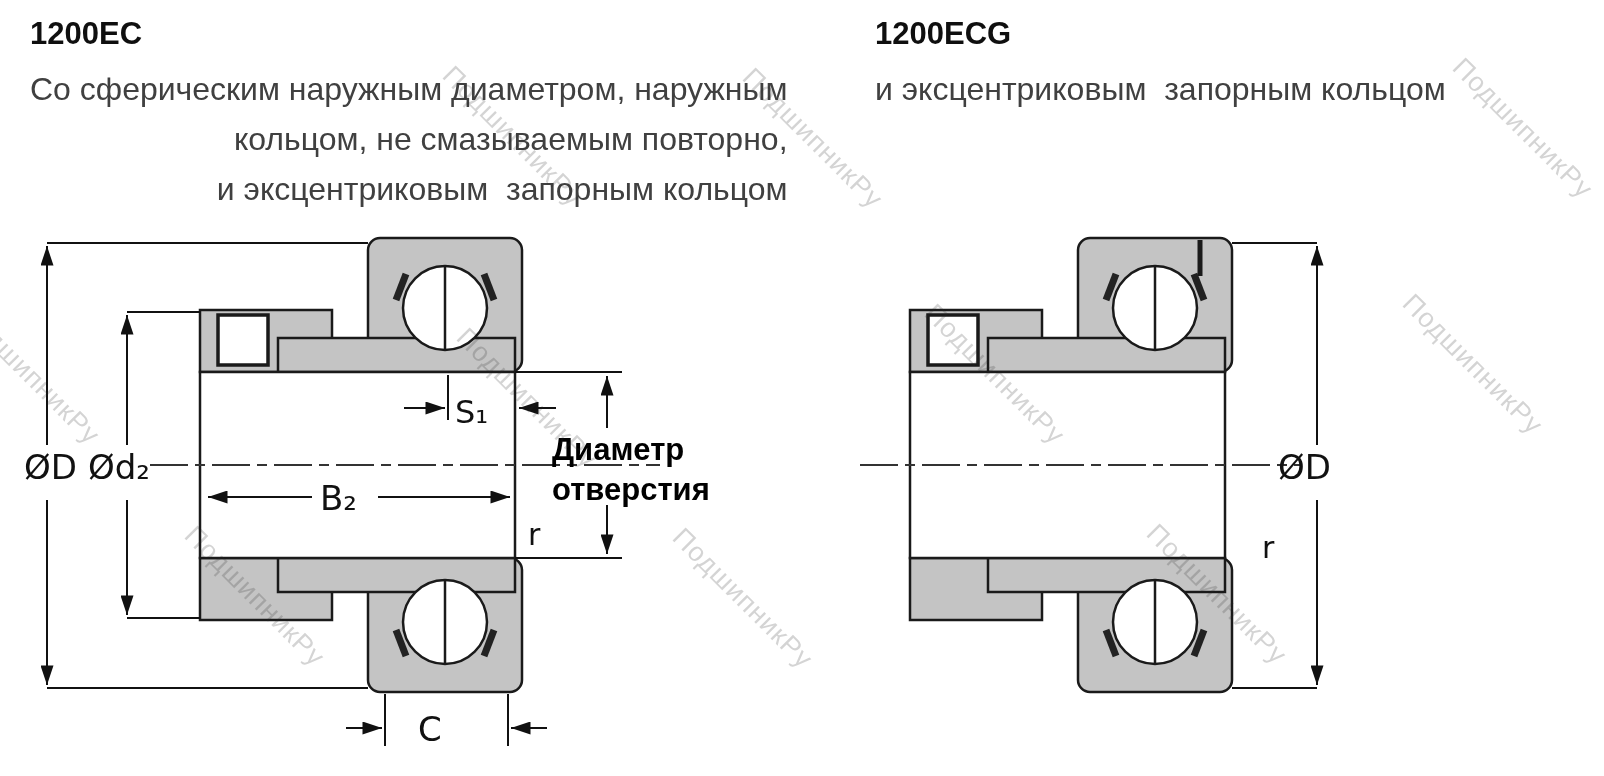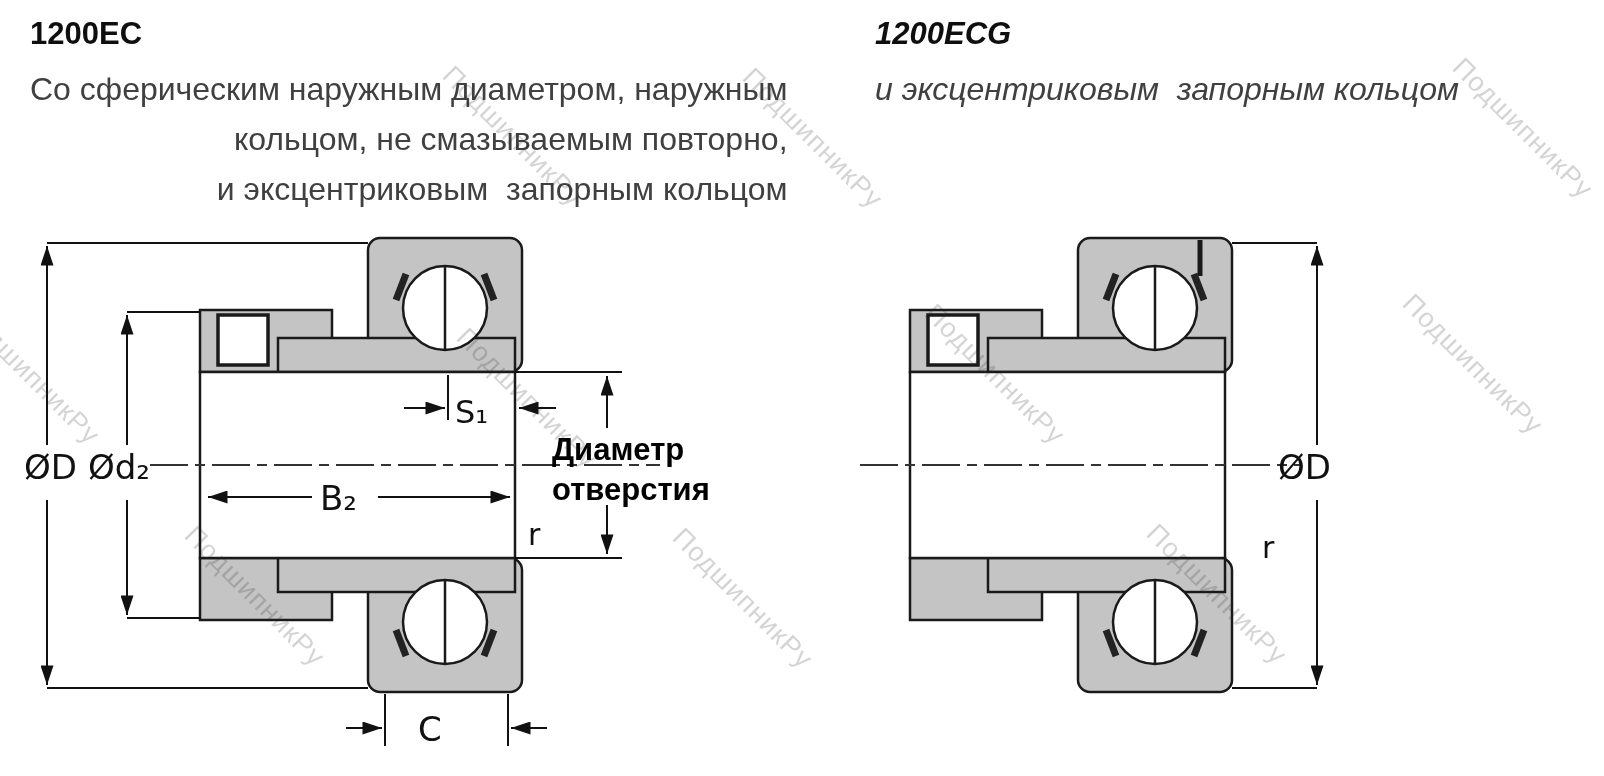--- a/index.html
+++ b/index.html
@@ -6,21 +6,21 @@
   .page {
     position: relative;
     width: 1604px;
     height: 776px;
     background: #ffffff;
     overflow: hidden;
     font-family: "Liberation Sans", sans-serif;
   }
   .col { position: absolute; top: 16px; }
   .col-left  { left: 30px; }
-  .col-right { left: 875px; font-style: italic; }
+  .col-right { left: 875px; }
   .title {
     font-weight: bold;
     font-size: 31px;
     color: #0f0f0f;
     margin-bottom: 12px;
   }
   .desc-line {
     font-size: 32px;
     color: #404040;
     line-height: 50px;

